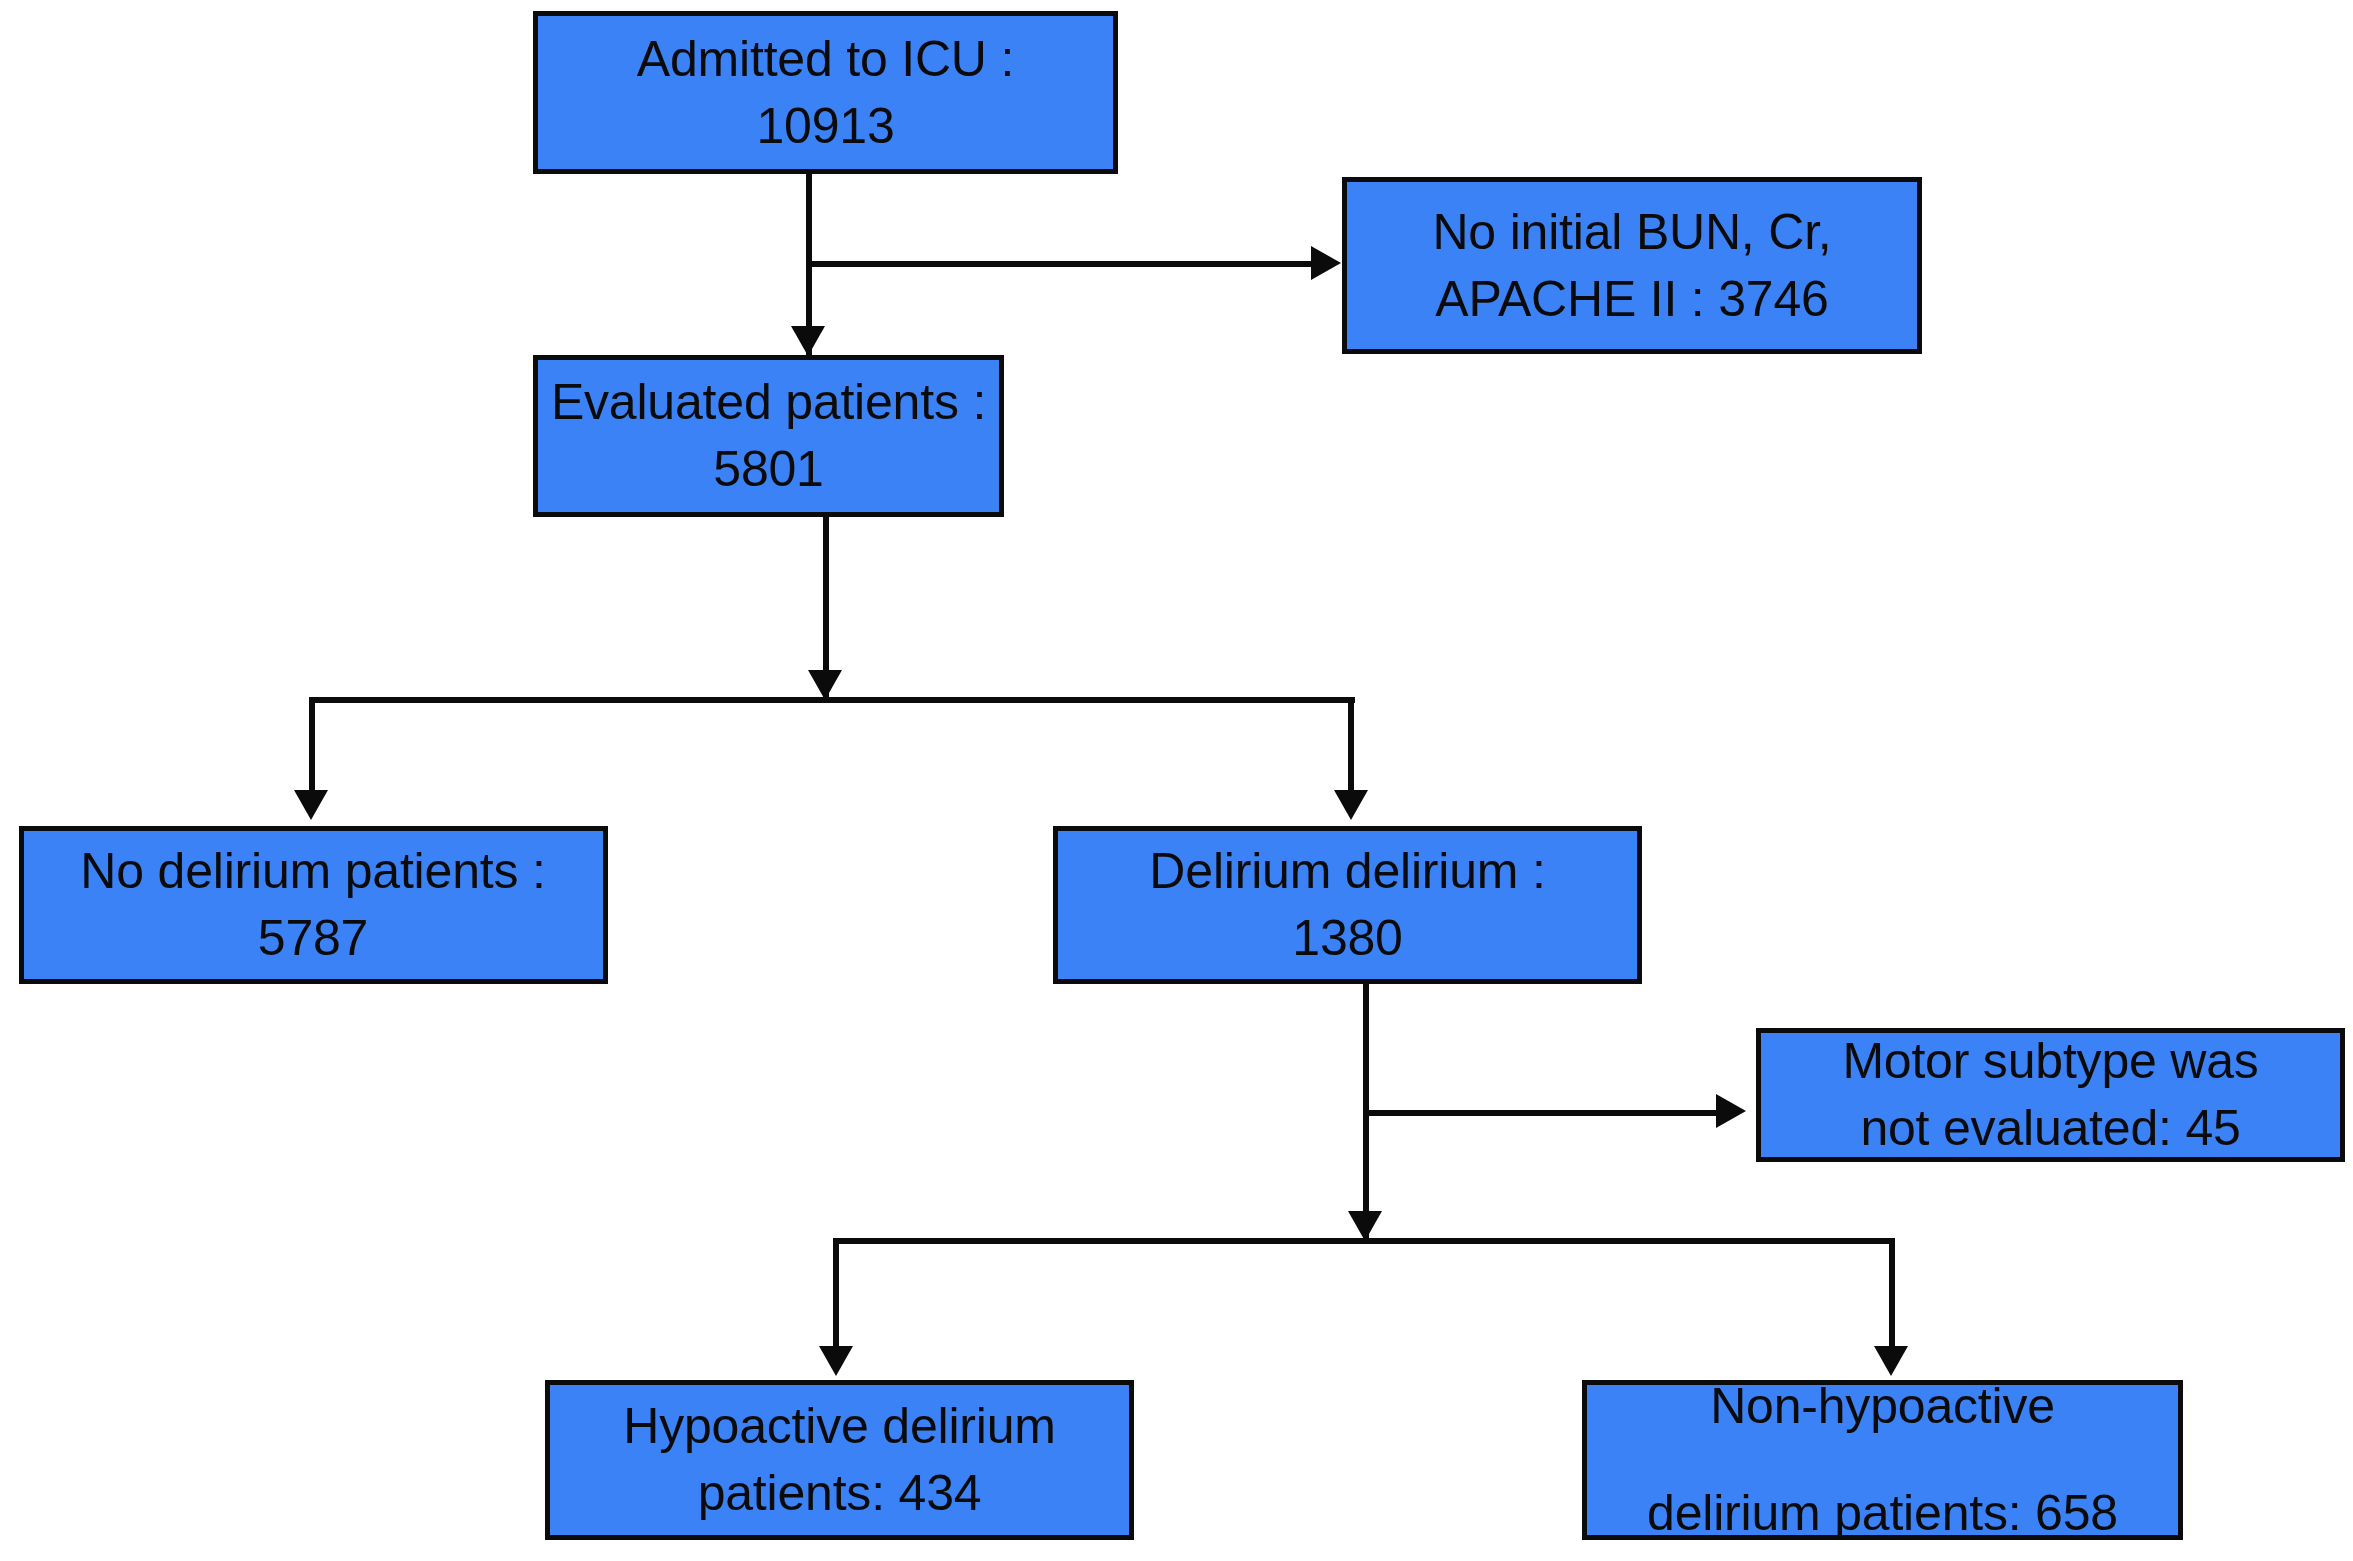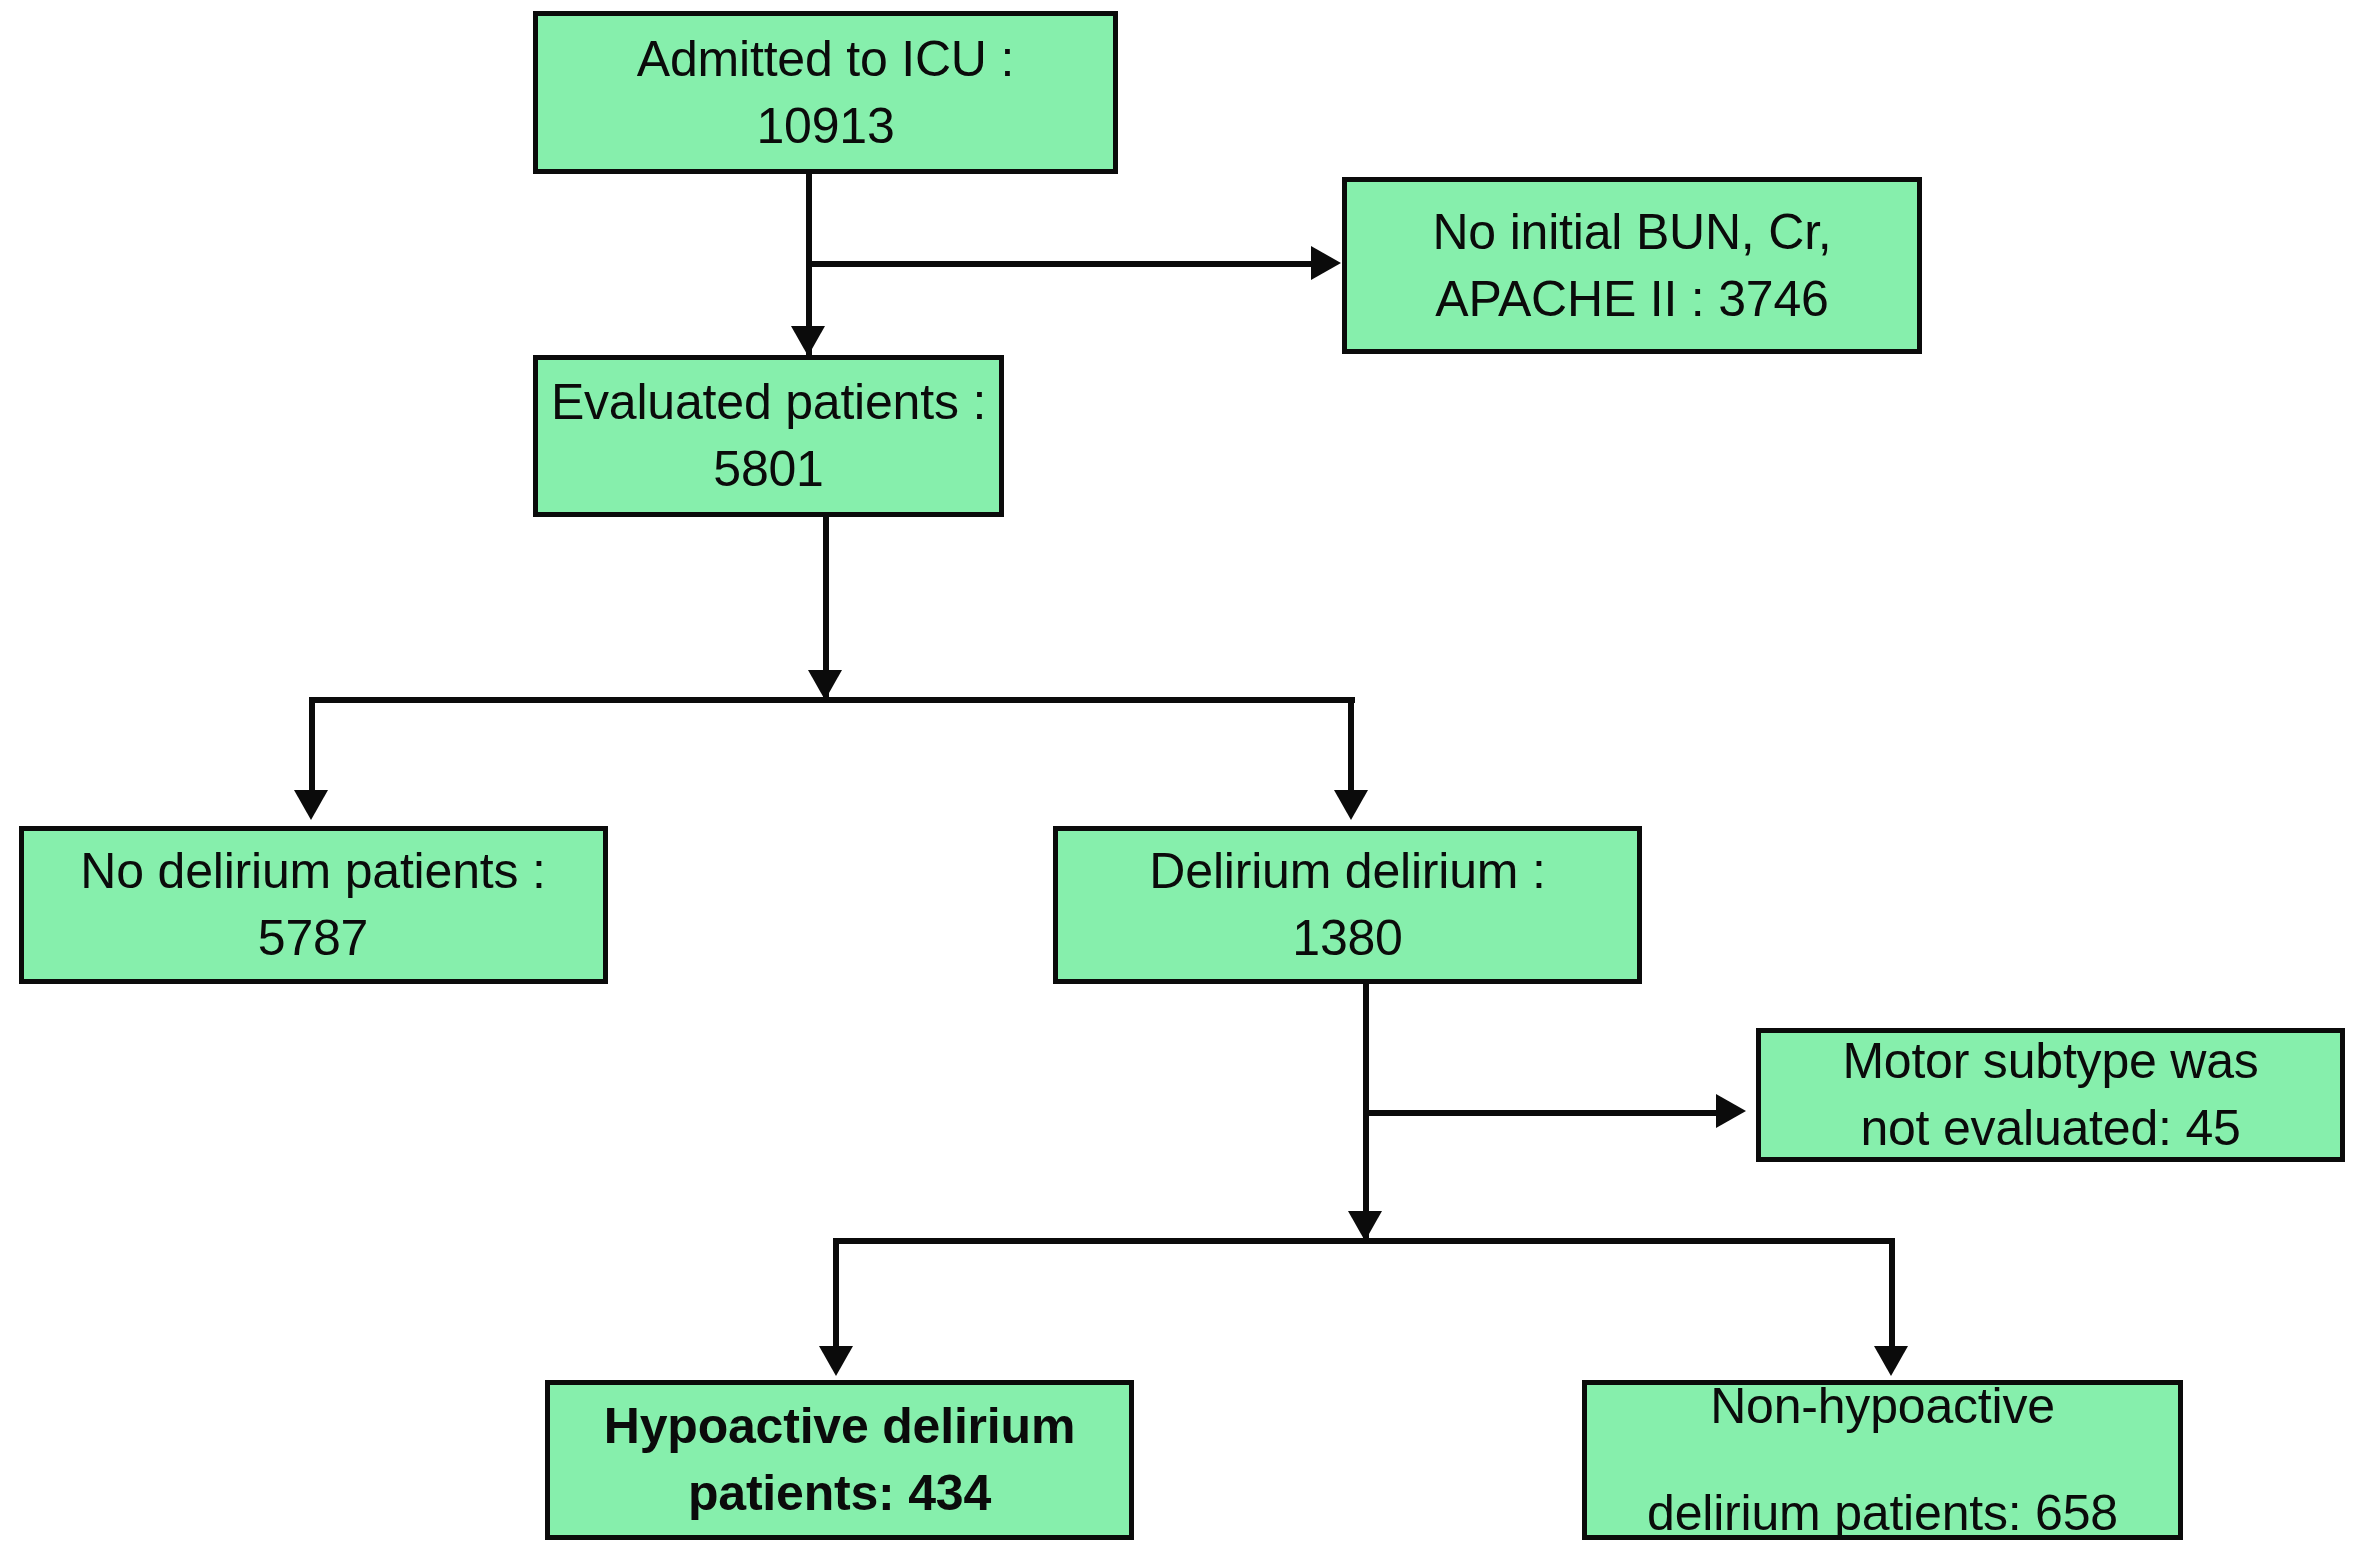--- a/index.html
+++ b/index.html
@@ -12,21 +12,21 @@
     width: 2354px;
     height: 1561px;
     background: #ffffff;
     font-family: "Liberation Sans", sans-serif;
     overflow: hidden;
   }
   .node {
     position: absolute;
     box-sizing: border-box;
     border: 5.9px solid #0b0b0b;
-    background: #86efac;
+    background: #3b82f6;
     display: flex;
     flex-direction: column;
     align-items: center;
     justify-content: center;
     text-align: left;
     color: #0b0b0b;
     font-size: 50px;
     line-height: 1.34;
     letter-spacing: -0.2px;
     padding: 3.4px 8.4px;
@@ -91,21 +91,21 @@
   <div class="node" style="left:1053px; top:826px; width:589px; height:158px;">
     <span class="l1">Delirium delirium :</span>
     <span class="l2">1380</span>
   </div>
 
   <div class="node" style="left:1756px; top:1028px; width:589px; height:134px;">
     <span class="l1">Motor subtype was</span>
     <span class="l2">not evaluated: 45</span>
   </div>
 
-  <div class="node" style="left:545px; top:1380px; width:589px; height:160px;font-weight:bold;">
+  <div class="node" style="left:545px; top:1380px; width:589px; height:160px;">
     <span class="l1">Hypoactive delirium</span>
     <span class="l2">patients: 434</span>
   </div>
 
   <div class="node" style="left:1582px; top:1380px; width:601px; height:160px;gap:40px;">
     <span class="l1">Non-hypoactive</span>
     <span class="l2">delirium patients: 658</span>
   </div>
 
   <div class="vline" style="left:806px; top:174px; height:181px;"></div>

